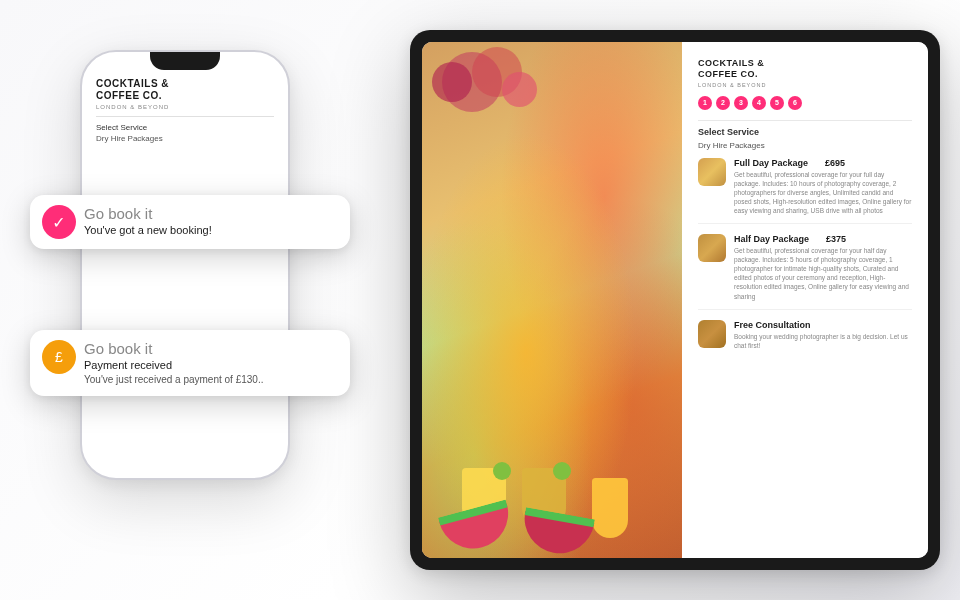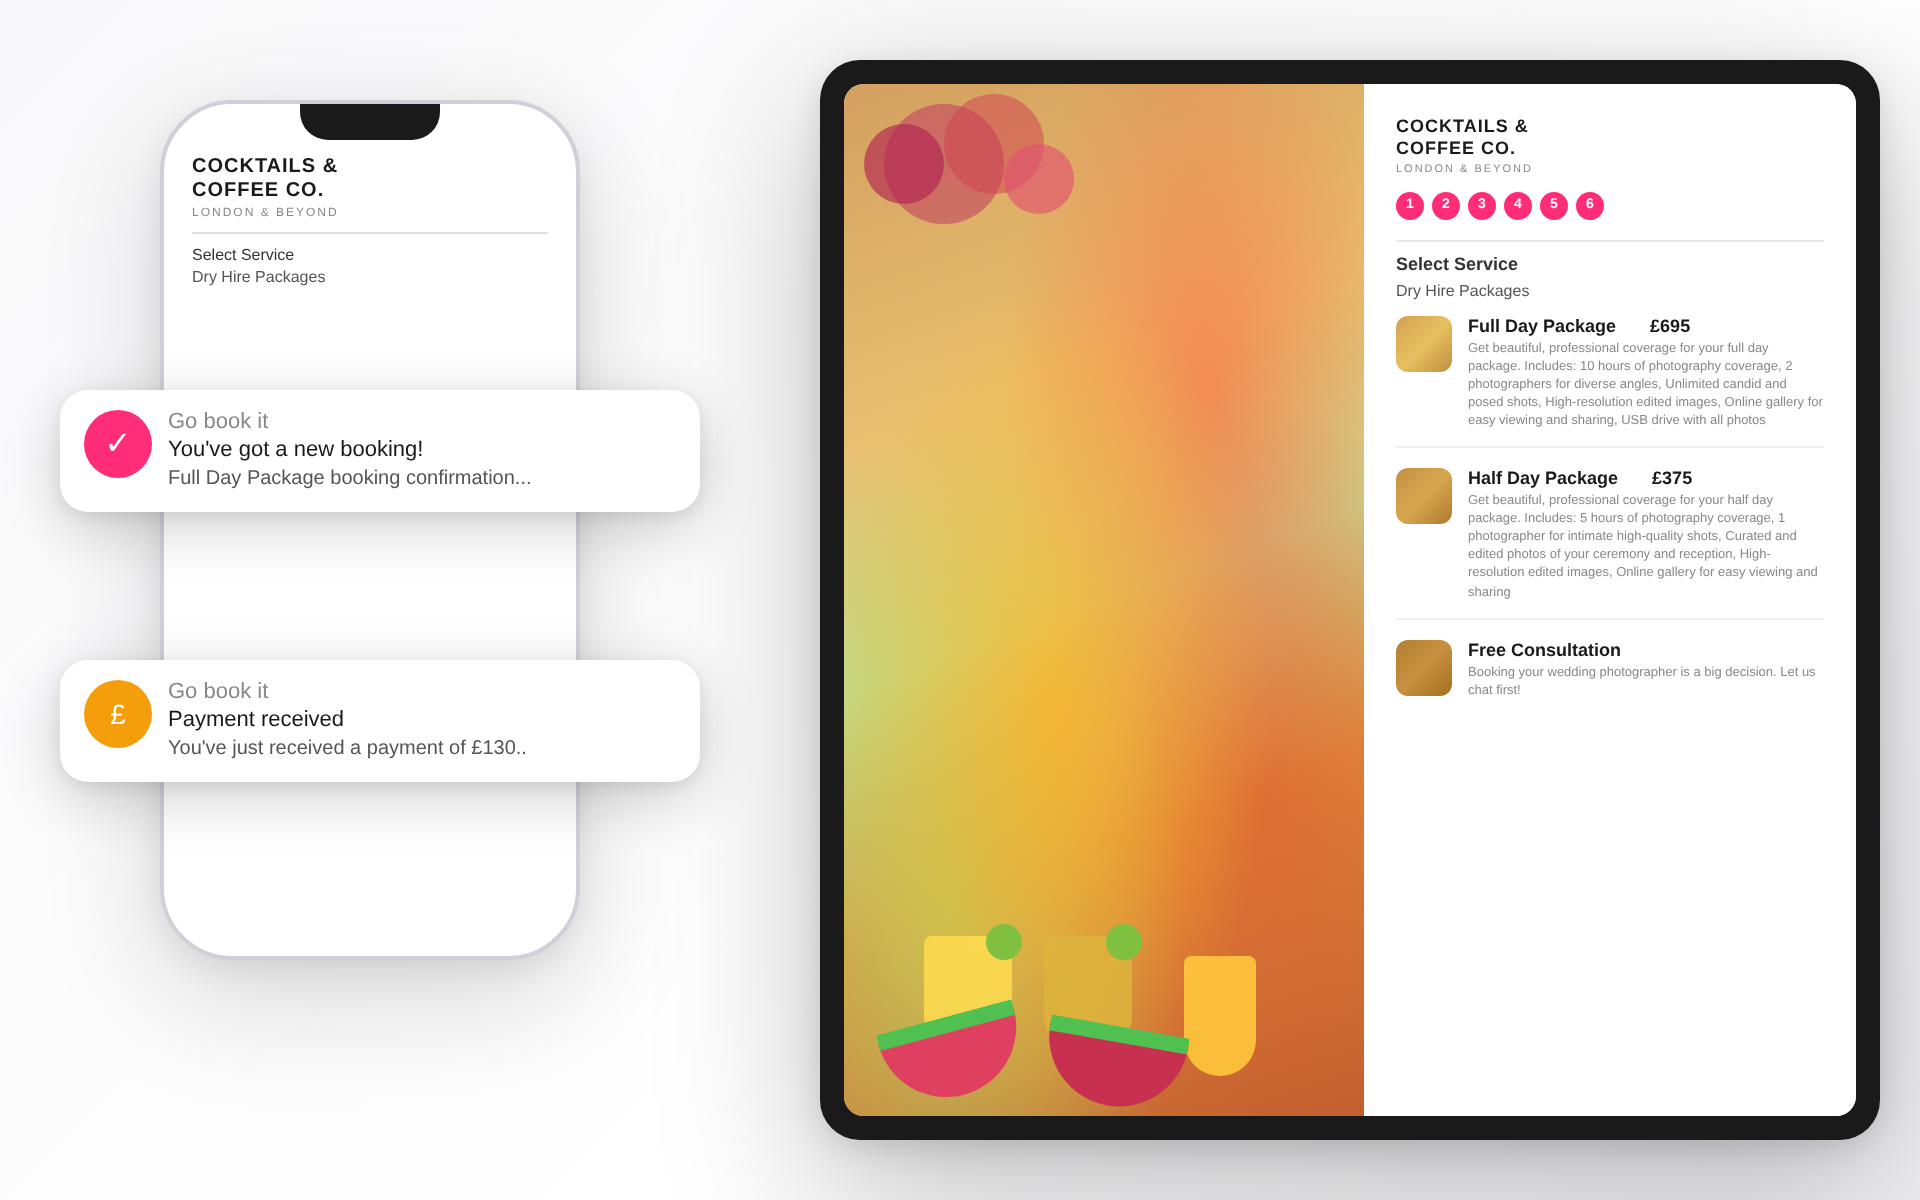--- a/index.html
+++ b/index.html
@@ -131,21 +131,21 @@
       color: white;
     }
 
     .notif-icon.orange {
       background: #f59e0b;
       color: white;
       font-size: 14px;
     }
 
     .notif-app {
-      font-size: 11px;
+      font-size: 15px;
       color: #888;
       font-weight: 500;
       margin-bottom: 2px;
     }
 
     .notif-title {
       font-size: 11px;
       font-weight: 400;
       color: #1a1a1a;
       margin-bottom: 2px;
@@ -424,21 +424,20 @@
   </div>
 </div>
 
 <div class="notif-card top-notif" style="z-index:10;">
   <div class="notif-icon pink">
     <span>✓</span>
   </div>
   <div>
     <div class="notif-app">Go book it</div>
     <div class="notif-title">You've got a new booking!</div>
-    <div class="notif-body">Full Day Package booking confirmation...</div>
   </div>
 </div>
 
 <div class="notif-card bottom-notif" style="z-index:10;">
   <div class="notif-icon orange">
     <span>£</span>
   </div>
   <div>
     <div class="notif-app">Go book it</div>
     <div class="notif-title">Payment received</div>

